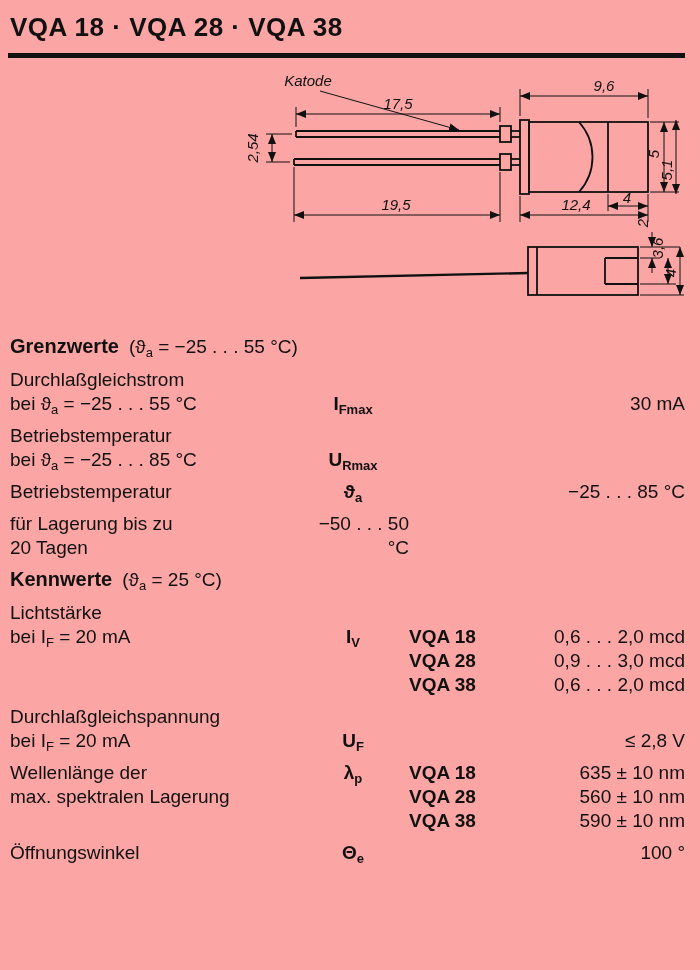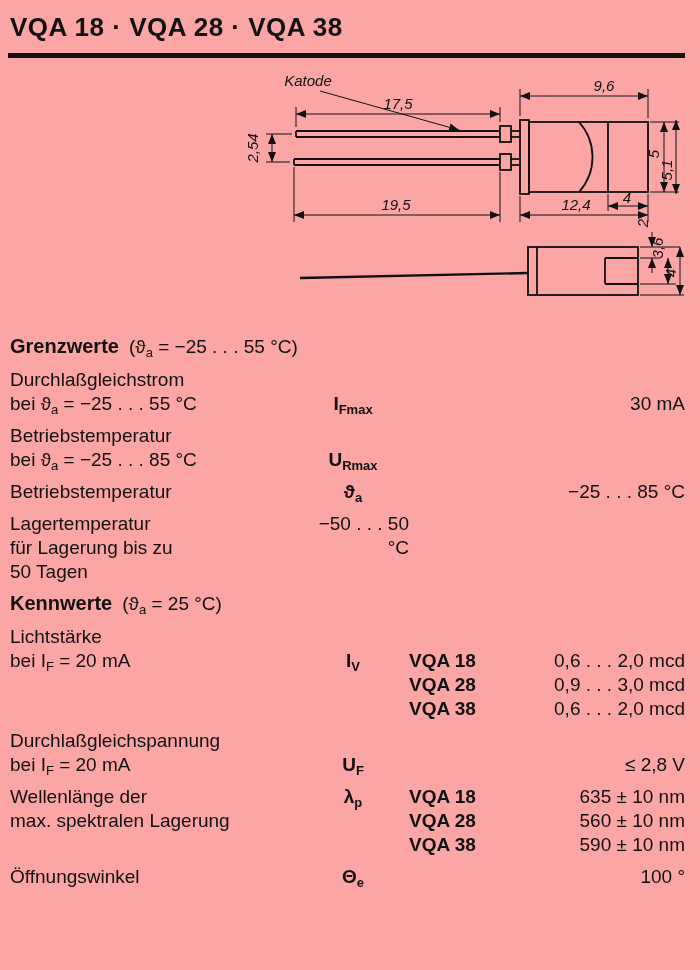--- a/index.html
+++ b/index.html
@@ -193,23 +193,22 @@
     <div class="row">
       <div class="c-label">
         <div>Betriebstemperatur</div>
       </div>
       <div class="c-sym"><span>ϑ</span><sub>a</sub></div>
       <div class="c-val">−25 . . . 85 °C</div>
     </div>
 
     <div class="row">
       <div class="c-label">
-        <div>Lagertemperatur</div>
         <div>für Lagerung bis zu</div>
-        <div>50 Tagen</div>
+        <div>20 Tagen</div>
       </div>
       <div class="c-val">−50 . . . 50 °C</div>
     </div>
   </section>
 
   <section>
     <h2 class="sec-head kw">
       <span>Kennwerte</span><span class="cond"><span>(ϑ</span><sub>a</sub><span> = 25 °C)</span></span>
     </h2>
 

